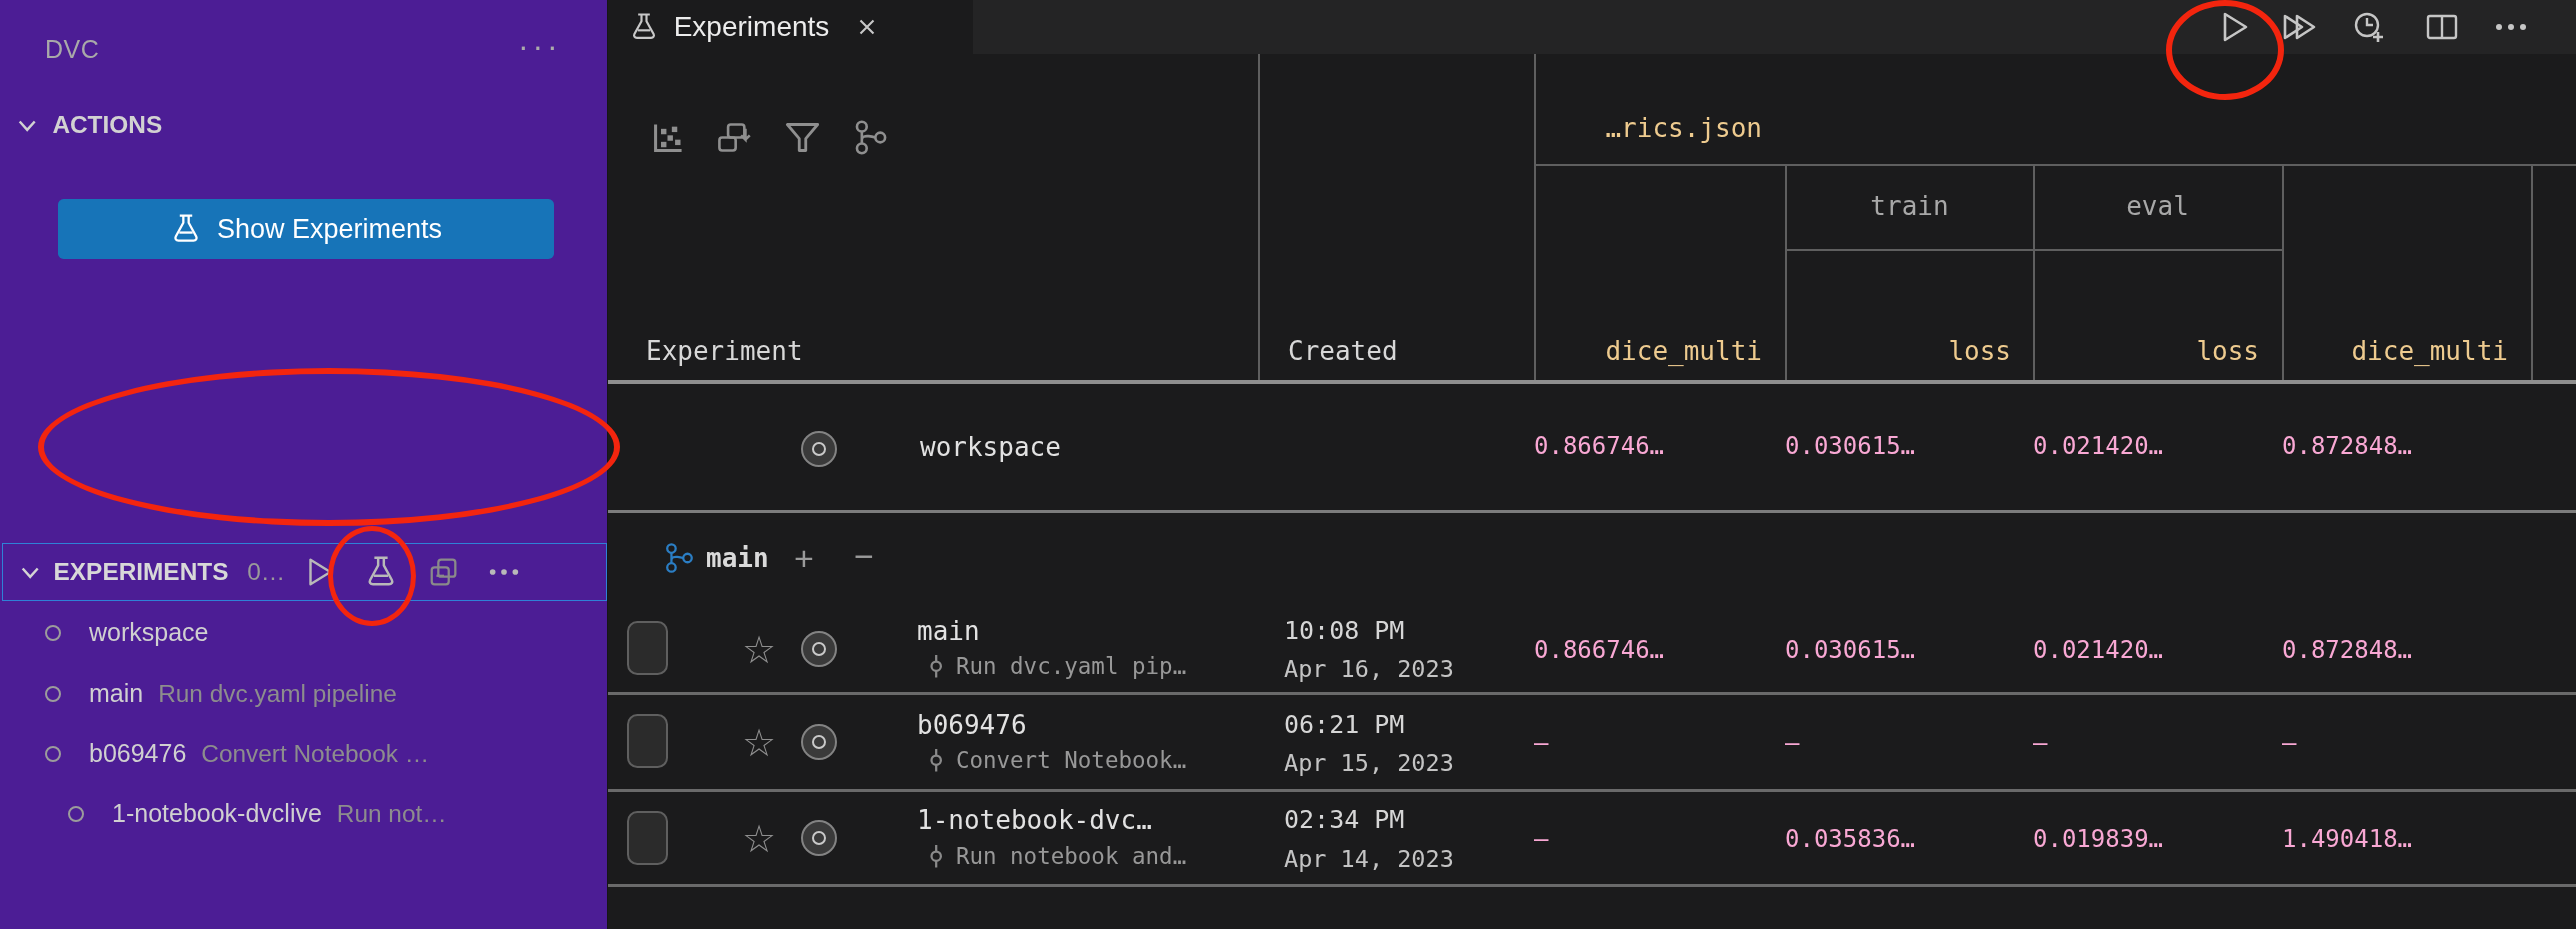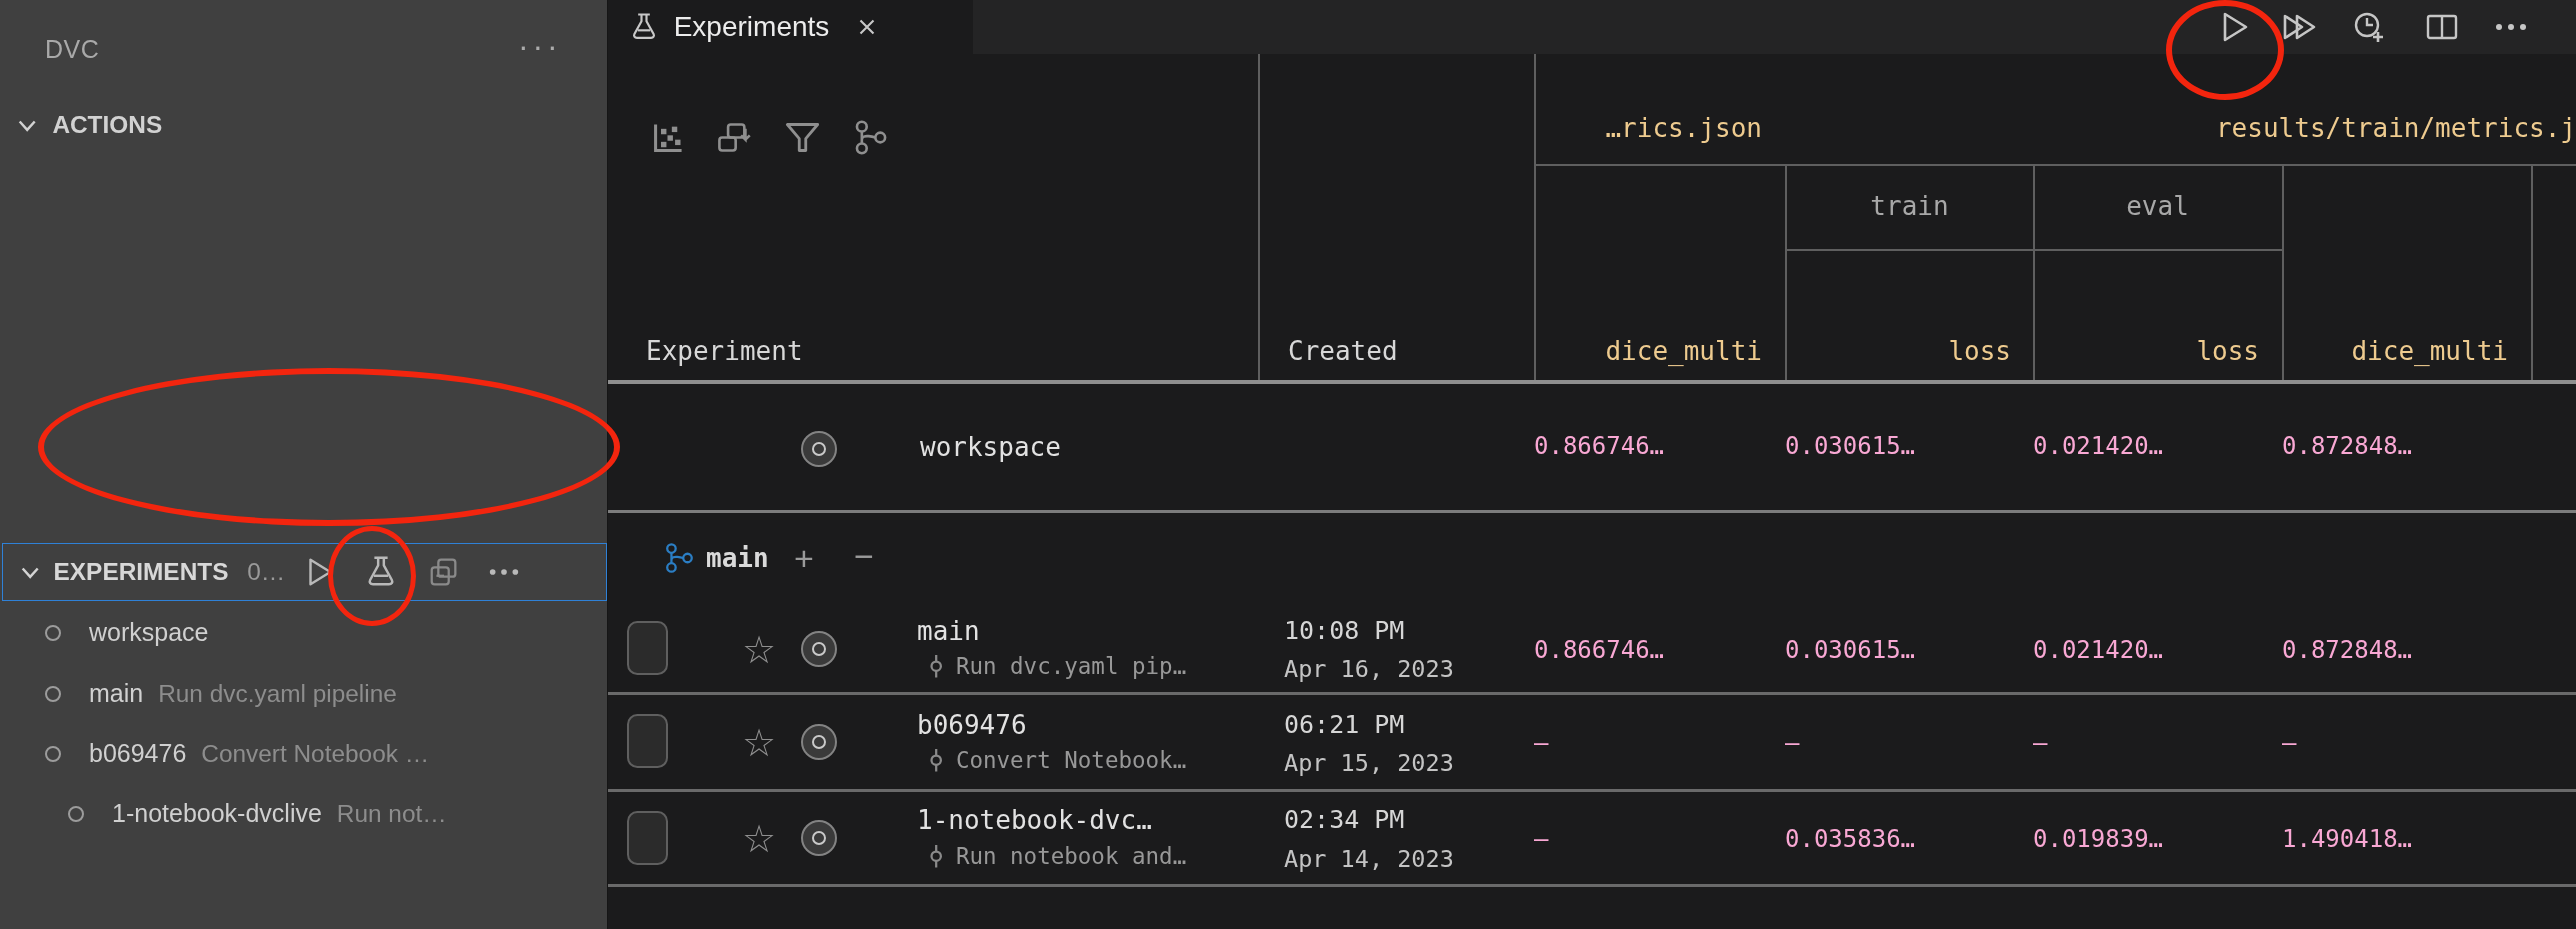--- a/index.html
+++ b/index.html
@@ -6,21 +6,21 @@
   html,body { background:#111; }
   #root {
     position:relative; width:2576px; height:929px; overflow:hidden;
     background:#1b1b1c; font-family:"Liberation Sans", sans-serif;
     color:#d4d4d4; -webkit-font-smoothing:antialiased;
   }
   .mono { font-family:"DejaVu Sans Mono", monospace; }
   .abs { position:absolute; }
 
   
-  #sidebar { position:absolute; left:0; top:0; width:608px; height:929px; background:#404040; border-right:0.9px solid #161616; }
+  #sidebar { position:absolute; left:0; top:0; width:608px; height:929px; background:#4c1d95; border-right:0.9px solid #161616; }
   .sb-title { position:absolute; left:45px; top:35px; font-size:25px; color:#a9a9a9; letter-spacing:0.5px; }
   .sb-dots { position:absolute; top:28px; font-size:32px; color:#ababab; letter-spacing:3.8px; }
   .section-head { position:absolute; display:flex; align-items:center; gap:13px; font-size:24.4px; font-weight:bold; color:#d2d2d2; }
   .chev { width:24.4px; height:24.4px; flex:0 0 24.4px; }
   .btn {
     position:absolute; left:58px; width:496px; height:60px; border-radius:5.6px;
     background:#1774b8; color:#ffffff; display:flex; align-items:center; justify-content:center;
     gap:15px; font-size:27px; cursor:pointer;
   }
   .btn svg { width:32px; height:32px; }
@@ -144,20 +144,26 @@
     <div class="sb-title">DVC</div>
     <div class="sb-dots" style="left:518px;">···</div>
 
     <div class="section-head" style="left:15px; top:111px;">
       <svg class="chev" viewBox="0 0 26 26">
           <use href="#i-chevdown"></use>
         </svg>
       <span>ACTIONS</span>
     </div>
 
+    <div class="btn" style="top:199px;">
+      <svg viewBox="0 0 36 36">
+          <use href="#i-beaker"></use>
+        </svg>
+      <span>Show Experiments</span>
+    </div>
 
     <div id="exp-head">
       <svg class="chev" viewBox="0 0 26 26">
           <use href="#i-chevdown"></use>
         </svg>
       <span class="hlabel">EXPERIMENTS</span>
       <span class="counter">0…</span>
       <svg class="hicon" style="margin-left:5.6px;" viewBox="0 0 36 36">
           <use href="#i-play"></use>
         </svg>
@@ -228,21 +234,20 @@
       <use href="#i-move"></use>
     </svg>
   <svg class="tb-icon" style="left:783px; top:118px;" viewBox="0 0 36 36">
       <use href="#i-filter"></use>
     </svg>
   <svg class="tb-icon" style="left:851px; top:118px;" viewBox="0 0 36 36">
       <use href="#i-branch"></use>
     </svg>
 
   <div class="hdr-group mono" style="left:1534px; width:228px; top:113px;">…rics.json</div>
-  <div class="hdr-group mono" style="left:1785px; width:791px; top:113px;">results/train/metrics.j</div>
 
   <div class="hdr-sub mono" style="left:1785px; width:249px; top:191px;">train</div>
   <div class="hdr-sub mono" style="left:2033px; width:249px; top:191px;">eval</div>
 
   <div class="hdr-main mono" style="left:646px; top:336px;text-align:center;">Experiment</div>
   <div class="hdr-main mono" style="left:1288px; top:336px;">Created</div>
   <div class="hdr-leaf mono" style="left:1534px; width:228px; top:336px;">dice_multi</div>
   <div class="hdr-leaf mono" style="left:1785px; width:226px; top:336px;">loss</div>
   <div class="hdr-leaf mono" style="left:2033px; width:226px; top:336px;">loss</div>
   <div class="hdr-leaf mono" style="left:2282px; width:226px; top:336px;">dice_multi</div>

